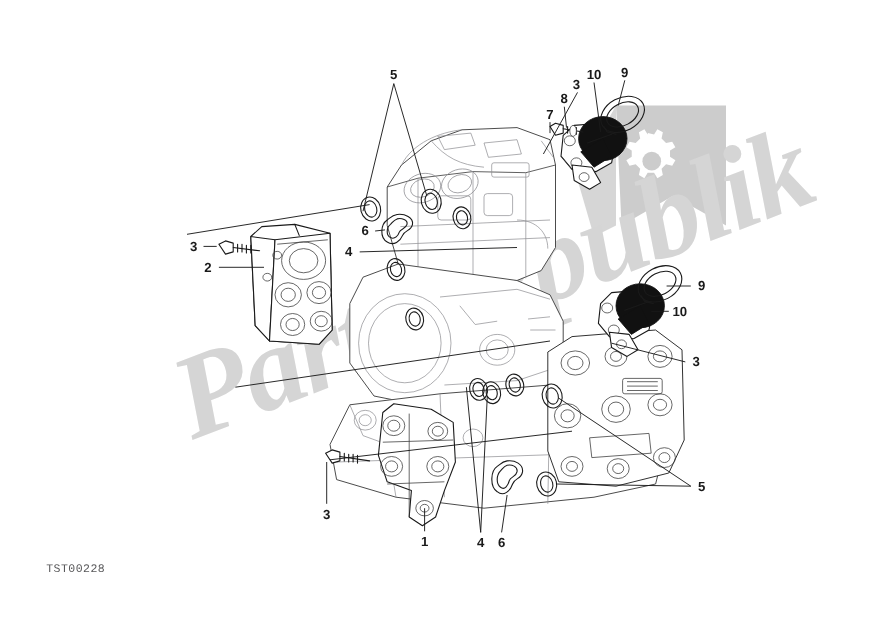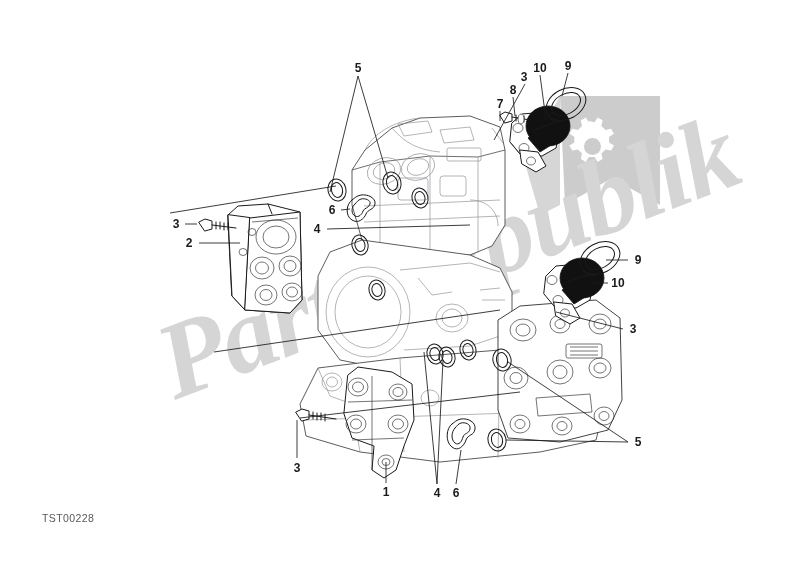--- a/index.html
+++ b/index.html
@@ -21,21 +21,21 @@
     position: absolute;
     left: 0;
     top: 0;
     width: 800px;
     height: 564px;
   }
   .ref-code {
     position: absolute;
     left: 42px;
     top: 512px;
-    font-family: Liberation Sans, sans-serif;
+    font-family: Liberation Mono, monospace;
     font-size: 10.5px;
     letter-spacing: 0.4px;
     color: #58585a;
     white-space: nowrap;
   }
   .callout-label {
     position: absolute;
     font-family: "Liberation Sans", sans-serif;
     font-size: 12px;
     font-weight: bold;

